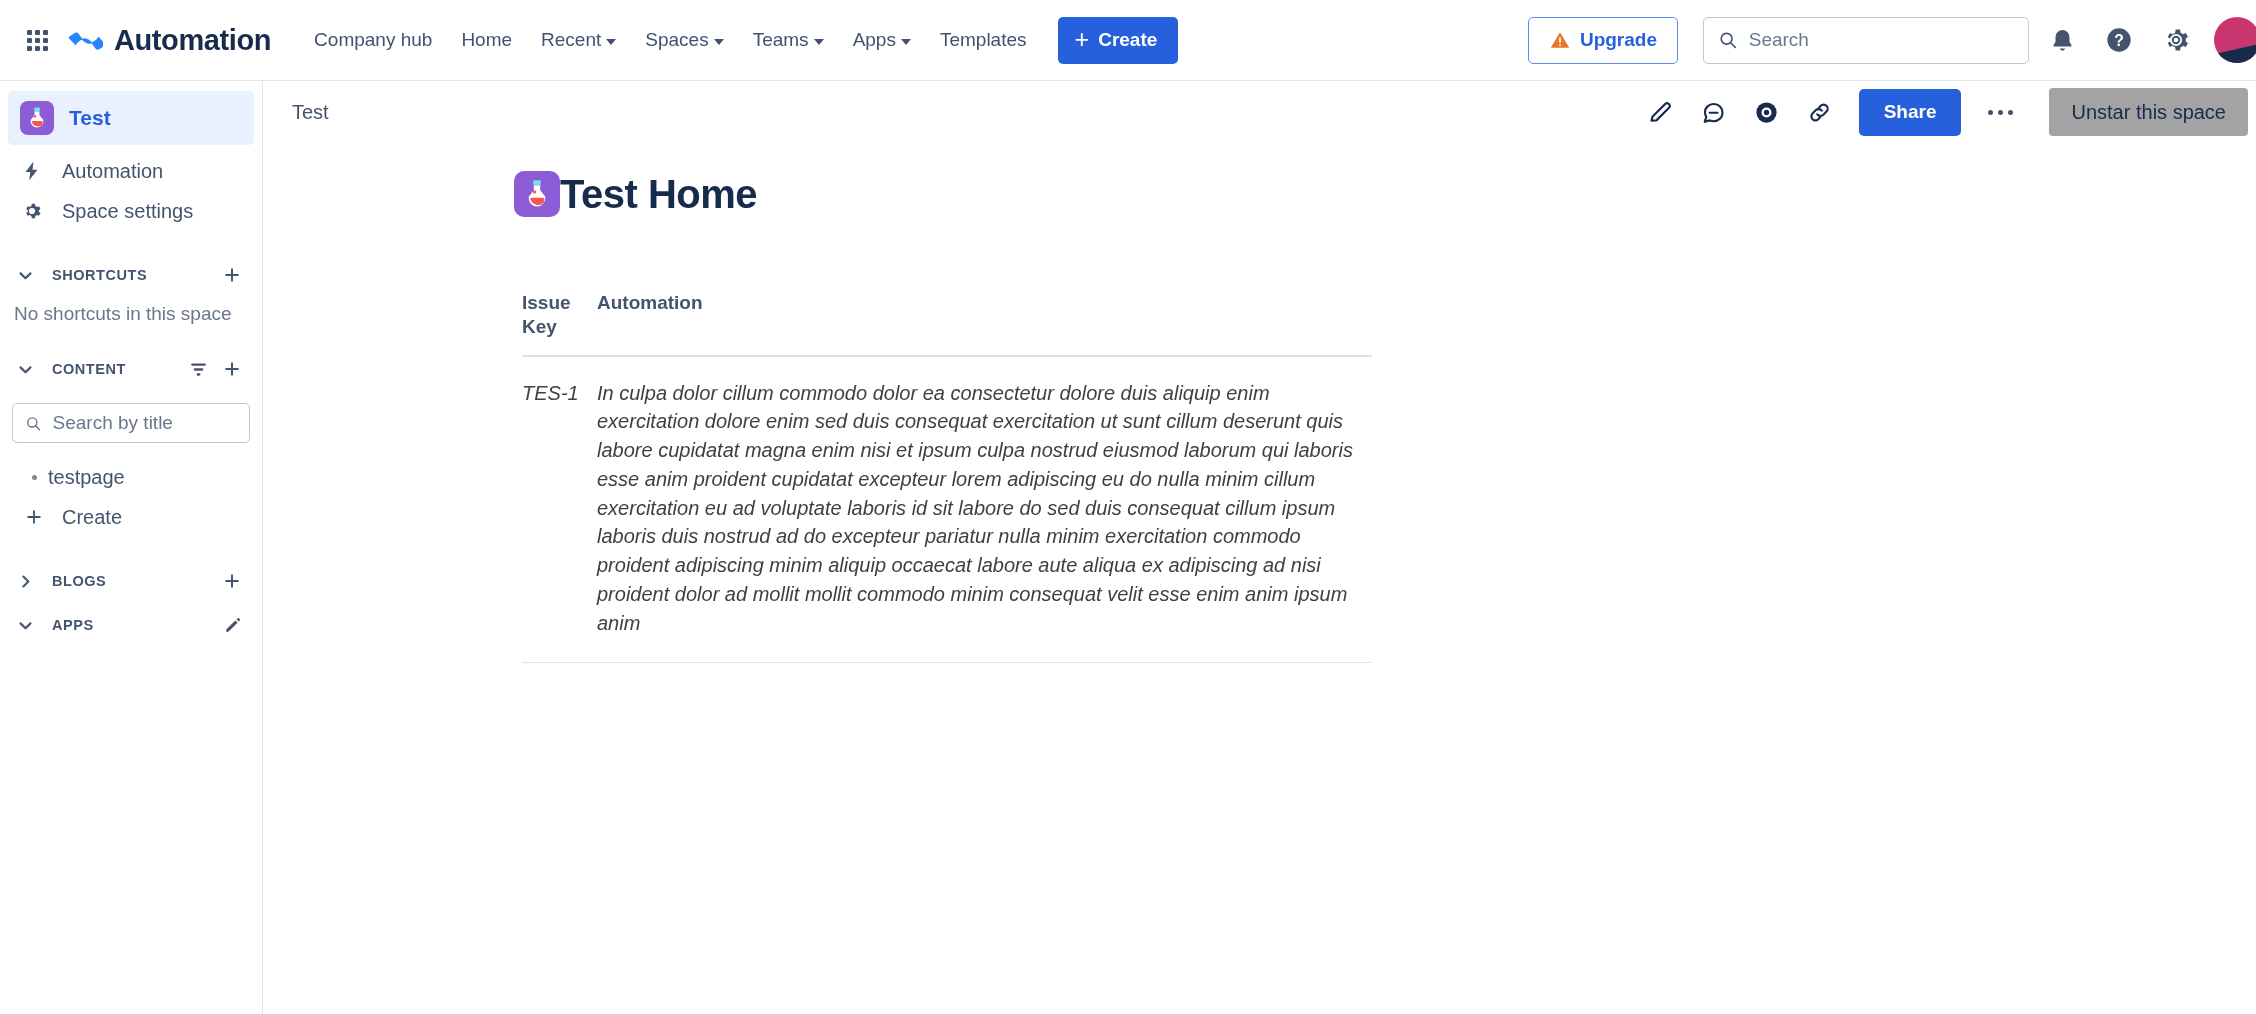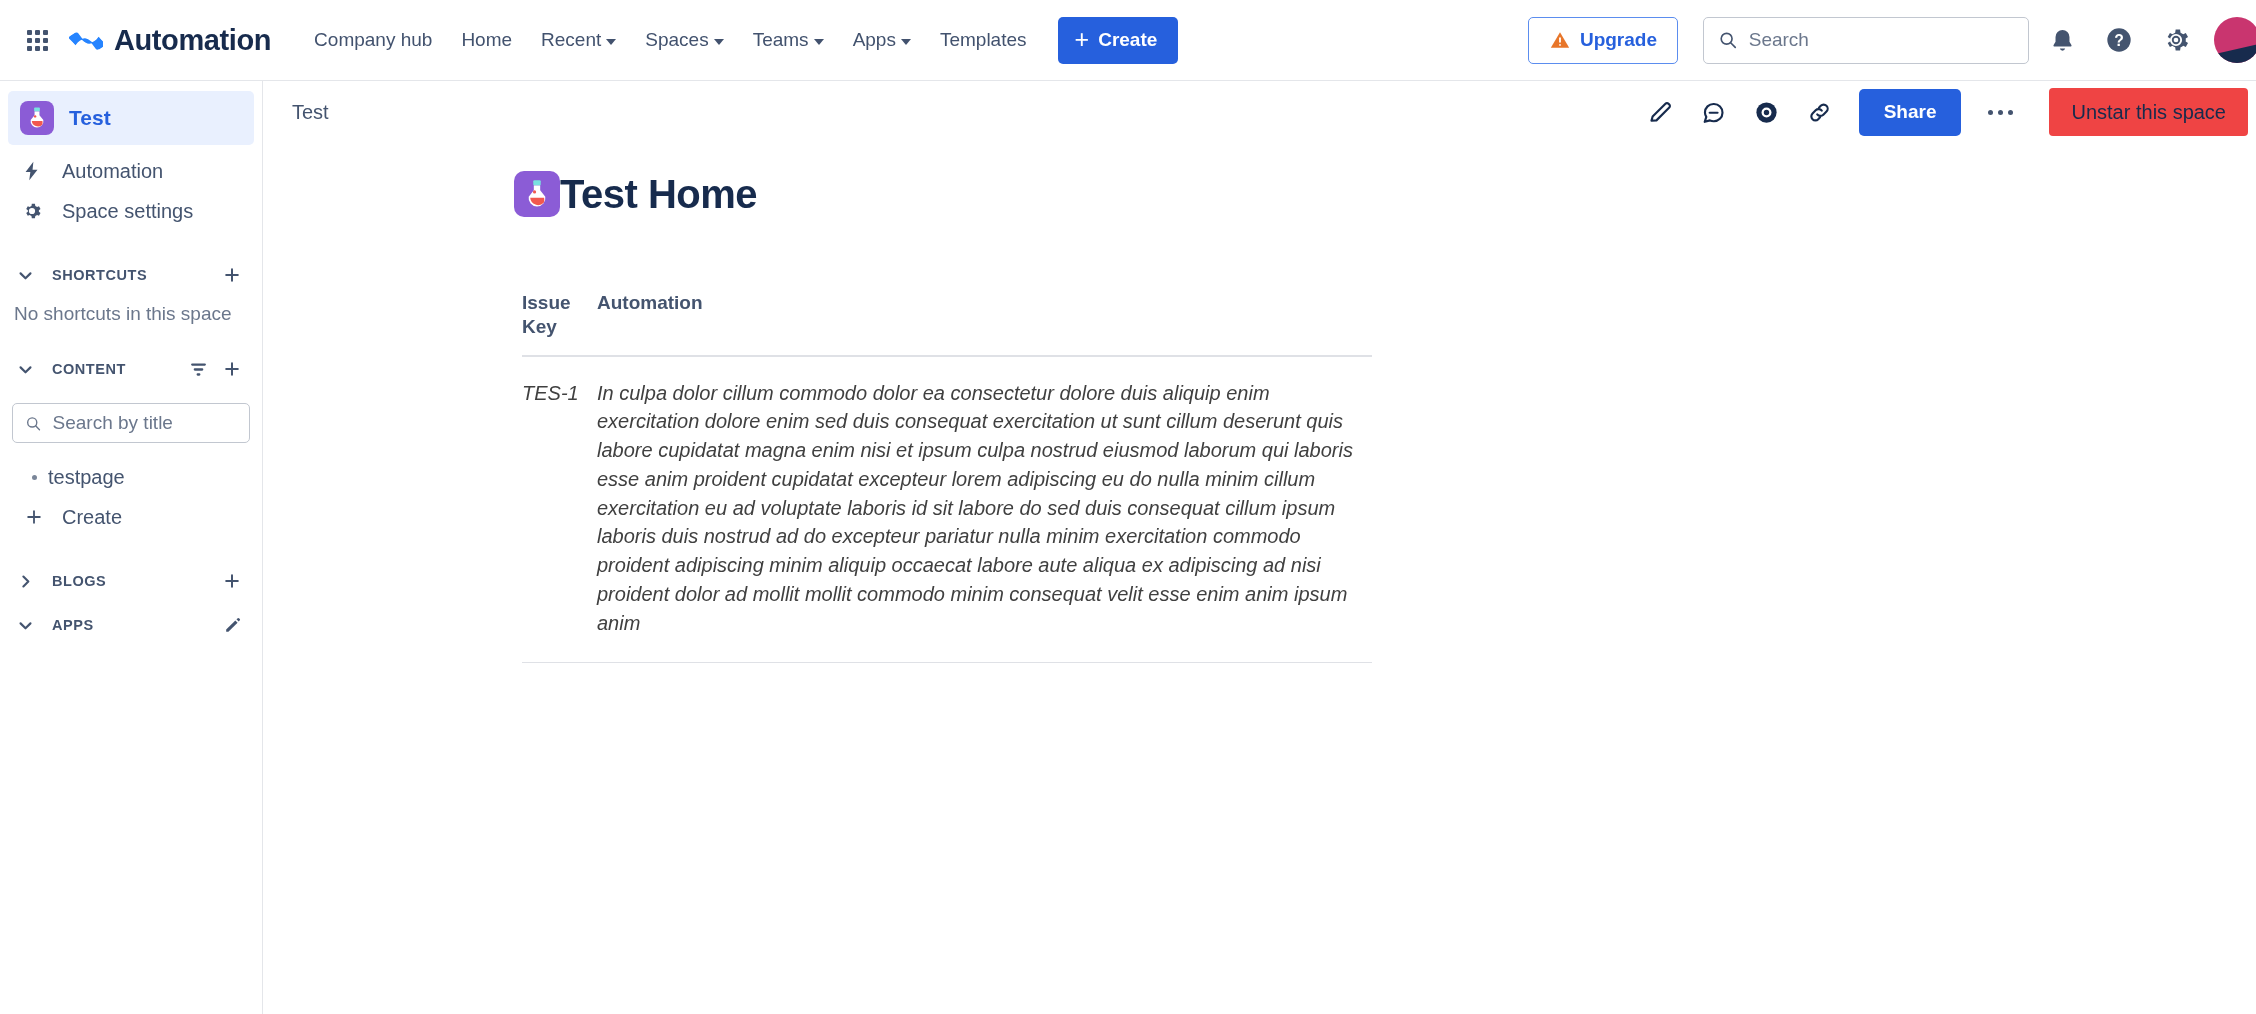--- a/index.html
+++ b/index.html
@@ -237,21 +237,21 @@
   .dots-btn {
     width: 52px; height: 48px; border-radius: 5px; margin-left: 12px;
     display: flex; align-items: center; justify-content: center; gap: 5px;
     cursor: pointer;
   }
   .dot { width: 5px; height: 5px; border-radius: 50%; background: #44546F; display:block;}
   .tooltip {
     margin-left: 22px;
     height: 48px; display: flex; align-items: center;
     padding: 0 22px;
-    background: #ef4444; border-radius: 4px;
+    background: #a3a3a3; border-radius: 4px;
     font-size: 20px; color: #172B4D; white-space: nowrap;
   }
 
   .content-wrap {
     padding: 0 0 0 0;
   }
   .doc {
     width: 1100px; margin-left: 250px;
     padding-top: 28px;
   }

